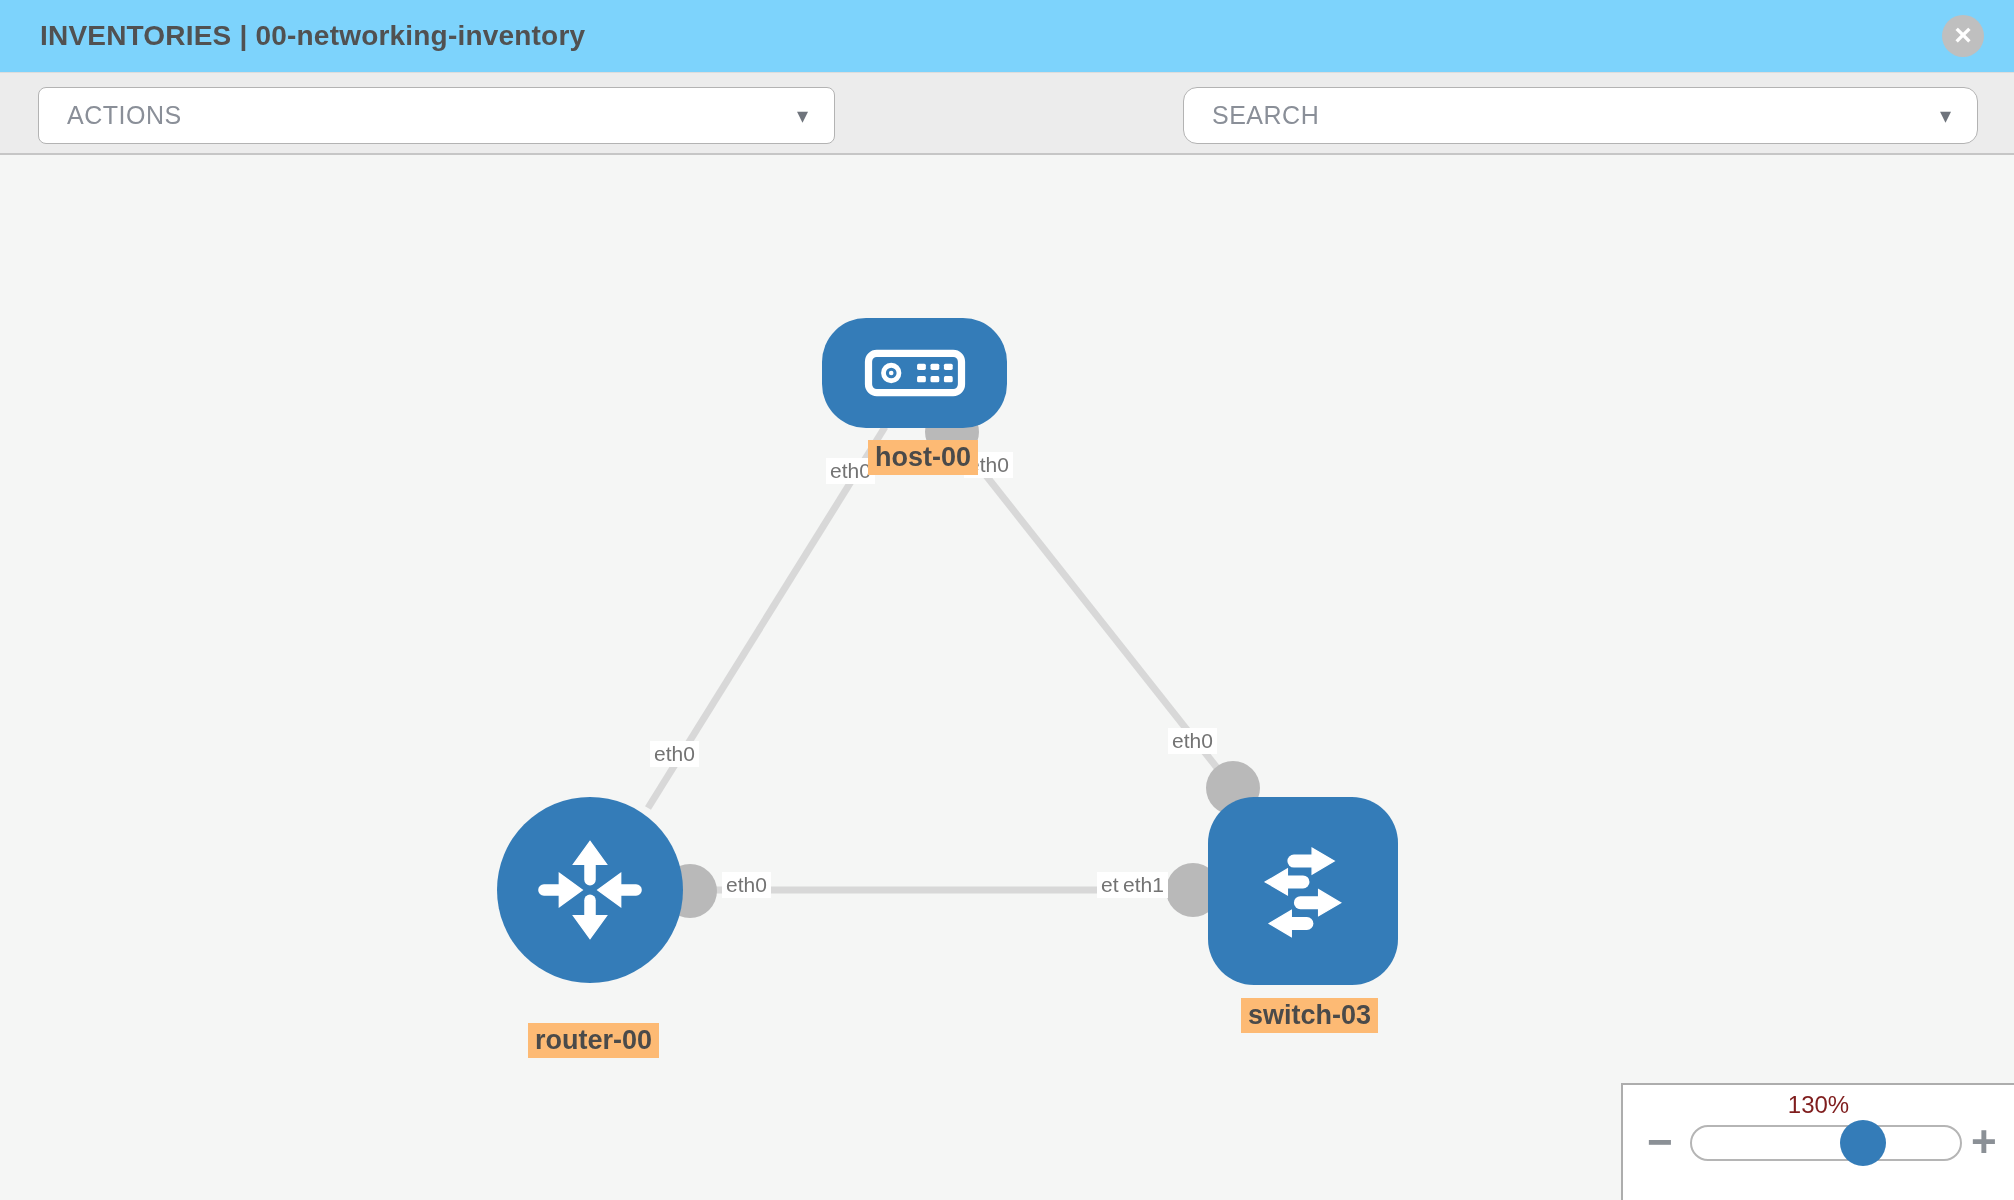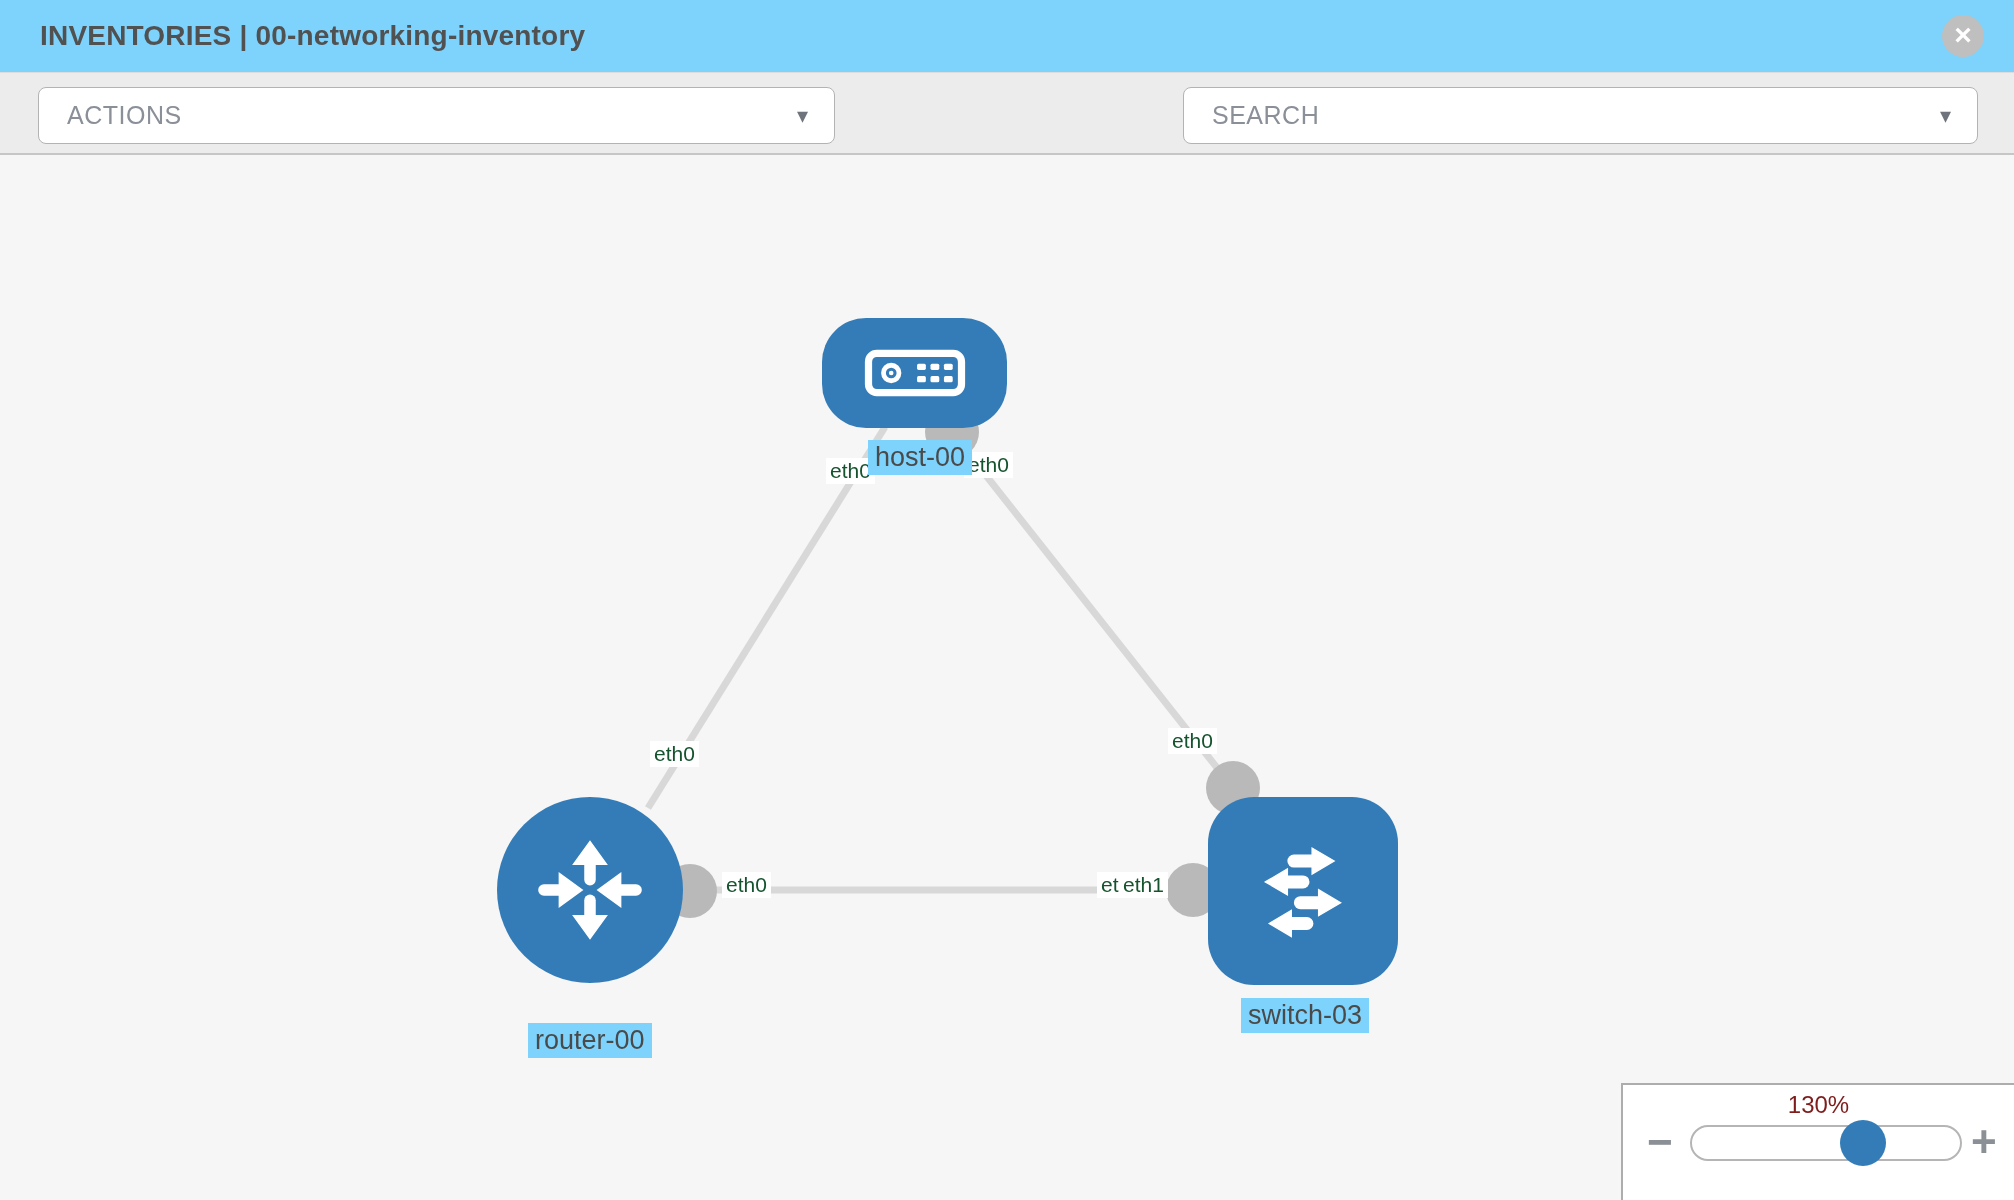--- a/index.html
+++ b/index.html
@@ -15,38 +15,38 @@
   .close-btn span{color:#fff;font-size:30px;font-weight:bold;line-height:1;margin-top:-2px;}
 
   
   .toolbar{position:absolute;left:0;top:72px;width:2014px;height:83px;background:#ececec;
            border-top:1px solid #ddd;border-bottom:2px solid #c6c6c6;box-sizing:border-box;padding-left:16px;}
   .fake-select{position:absolute;top:14px;height:57px;background:#fff;border:1px solid #b3b3b3;
                border-radius:8px;box-sizing:border-box;display:flex;align-items:center;cursor:pointer;}
   .fake-select .sel-label{margin-left:28px;font-size:25px;color:#8a8f98;letter-spacing:.5px;}
   .fake-select .caret{position:absolute;right:26px;font-size:22px;color:#6f747c;}
   .actions-select{left:38px;width:797px;}
-  .search-select{left:1183px;width:795px;}
+  .search-select{left:1183px;width:795px;border-radius:14px;}
   .tool-icon{position:absolute;top:92px;cursor:pointer;}
   .wrench-wrap{left:1040px;}
   .key-wrap{left:1118px;}
 
   
   .canvas{position:absolute;left:0;top:155px;width:2014px;height:1045px;background:#f5f6f5;}
   .canvas svg.links{position:absolute;left:0;top:0;z-index:1;}
 
   .node{position:absolute;z-index:2;background:#347cb8;display:flex;align-items:center;
         justify-content:center;cursor:pointer;}
   .node-host{left:822px;top:163px;width:185px;height:110px;border-radius:44px;}
   .node-router{left:497px;top:642px;width:186px;height:186px;border-radius:50%;}
   .node-switch{left:1208px;top:642px;width:190px;height:188px;border-radius:46px;}
 
-  .nlabel{position:absolute;z-index:4;background:#7dd3fc;color:#4a4a4a;font-size:27px;
-          padding:2px 7px;white-space:nowrap;}
-  .iflabel{position:absolute;z-index:3;background:#fff;color:#14532d;font-size:21px;
+  .nlabel{position:absolute;z-index:4;background:#fdba74;color:#4a4a4a;font-size:27px;
+          padding:2px 7px;white-space:nowrap;font-weight:bold;}
+  .iflabel{position:absolute;z-index:3;background:#fff;color:#737373;font-size:21px;
            padding:1px 4px;white-space:nowrap;}
   .iflabel.front{z-index:4;}
 
   
   .zoom-panel{position:absolute;left:1621px;top:1083px;width:393px;height:117px;background:#fff;
               border-left:2px solid #adadad;border-top:2px solid #adadad;box-sizing:border-box;z-index:5;}
   .zoom-level{position:absolute;left:0;top:6px;width:100%;text-align:center;
               font-size:24px;color:#7f1d1d;}
   .zoom-minus,.zoom-plus{position:absolute;top:22px;font-size:44px;font-weight:bold;color:#8b9096;
               cursor:pointer;line-height:70px;}

